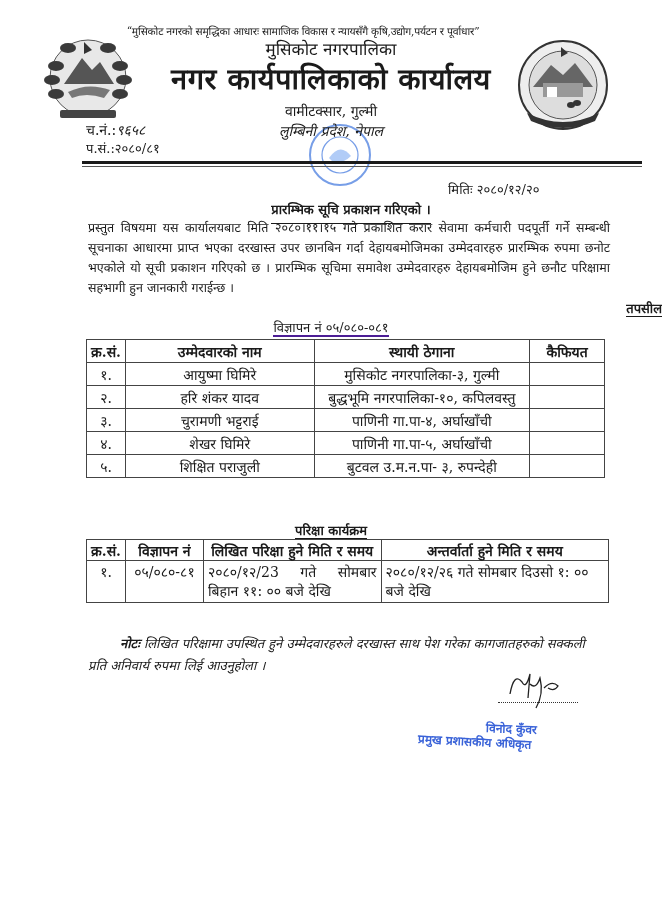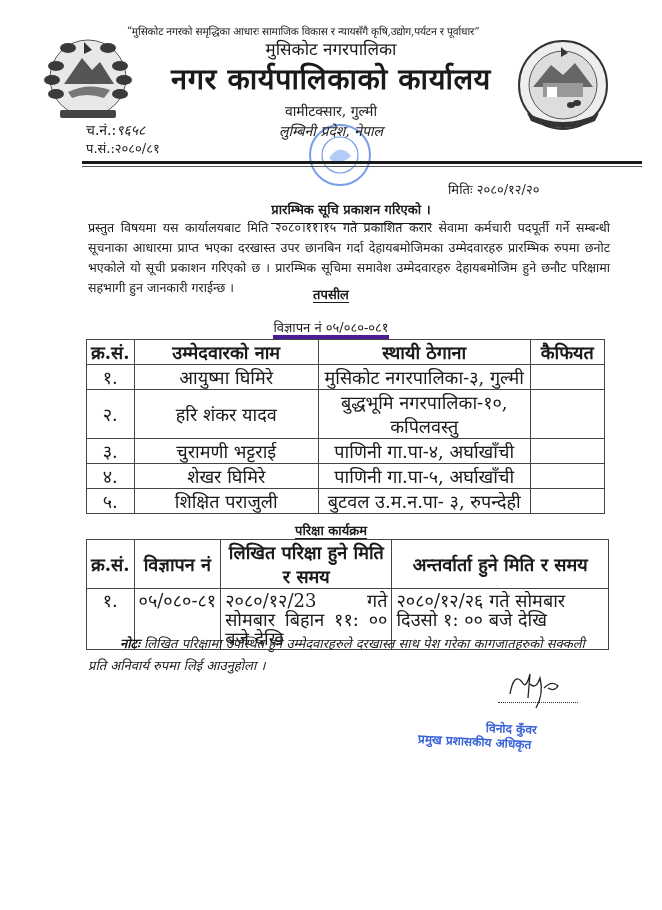--- a/index.html
+++ b/index.html
@@ -16,22 +16,22 @@
   .handwritten { font-family: "DejaVu Sans", sans-serif; font-style: italic; }
   .hr-thick { left: 82px; width: 560px; top: 161px; height: 3px; background: #1a1a1a; }
   .hr-thin { left: 82px; width: 560px; top: 166px; height: 1px; background: #555; }
   .date { left: 448px; top: 180px; font-size: 13px; }
   .subject { left: 0; width: 662px; top: 200px; text-align: center; font-size: 13px; font-weight: bold; }
   .subject span { border-bottom: 1px solid #1a1a1a; padding-bottom: 6px; margin-left: 40px; }
   .body-text { left: 88px; width: 522px; top: 218px; font-size: 12.5px; line-height: 20px; text-align: justify; }
   .section-title { left: 0; width: 662px; text-align: center; font-size: 13px; font-weight: bold; }
   .section-title span { border-bottom: 1px solid #1a1a1a; }
   .section-sub { left: 0; width: 662px; text-align: center; font-size: 13px; }
-  .section-sub span { border-bottom: 4px solid #4c1d95; }
-  table { border-collapse: collapse; font-size: 18px; }
+  .section-sub span { border-bottom: 2px solid #4c1d95; }
+  table { border-collapse: collapse; font-size: 14px; }
   td, th { border: 1px solid #444; padding: 0 4px; font-weight: normal; }
   .t1 { left: 86px; top: 339px; width: 519px; }
   .t1 th, .t1 td { height: 22px; text-align: center; }
   .t1 th { font-weight: bold; }
   .t2 { left: 86px; top: 539px; width: 523px; }
   .t2 th { height: 20px; text-align: center; font-weight: bold; }
   .t2 td { vertical-align: top; line-height: 19px; padding-top: 2px; padding-bottom: 1px; }
   .note { left: 88px; top: 633px; width: 505px; font-size: 13px; font-style: italic; line-height: 22px; }
   .note b { font-style: italic; margin-left: 32px; }
   .sig-line { left: 498px; top: 702px; width: 80px; border-top: 1px dotted #333; }
@@ -95,21 +95,21 @@
 </div>
 
 <div class="abs hr-thick"></div>
 <div class="abs hr-thin"></div>
 
 <div class="abs date">मितिः २०८०/१२/२०</div>
 <div class="abs subject"><span>प्रारम्भिक सूचि प्रकाशन गरिएको ।</span></div>
 
 <div class="abs body-text">प्रस्तुत विषयमा यस कार्यालयबाट मिति २०८०।११।१५ गते प्रकाशित करार सेवामा कर्मचारी पदपूर्ती गर्ने सम्बन्धी सूचनाका आधारमा प्राप्त भएका दरखास्त उपर छानबिन गर्दा देहायबमोजिमका उम्मेदवारहरु प्रारम्भिक रुपमा छनोट भएकोले यो सूची प्रकाशन गरिएको छ । प्रारम्भिक सूचिमा समावेश उम्मेदवारहरु देहायबमोजिम हुने छनौट परिक्षामा सहभागी हुन जानकारी गराईन्छ ।</div>
 
-<div class="abs section-title" style="top:285px;"><span>तपसील</span></div>
+<div class="abs section-title" style="top:299px;text-align:right;"><span>तपसील</span></div>
 <div class="abs section-sub" style="top:318px;"><span>विज्ञापन नं ०५/०८०-०८१</span></div>
 
 <table class="abs t1">
   <colgroup>
       <col style="width:39px">
       <col style="width:189px">
       <col style="width:216px">
       <col style="width:75px">
     </colgroup>
   <thead>

